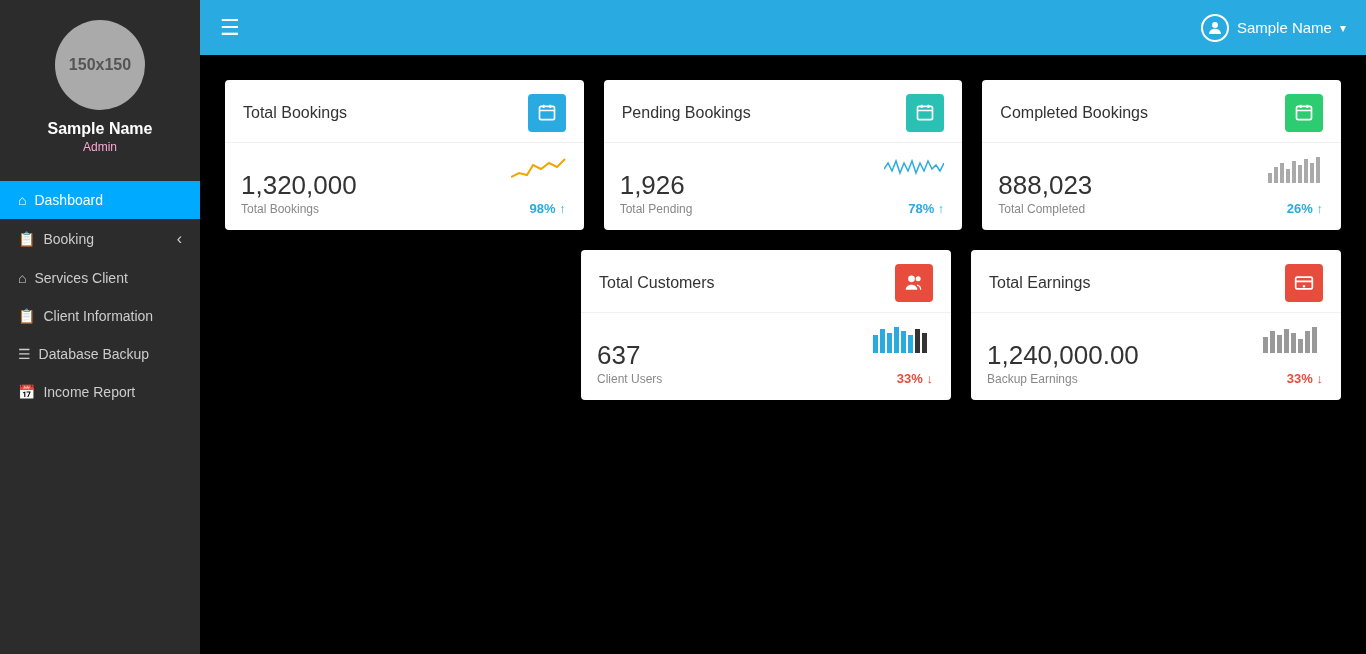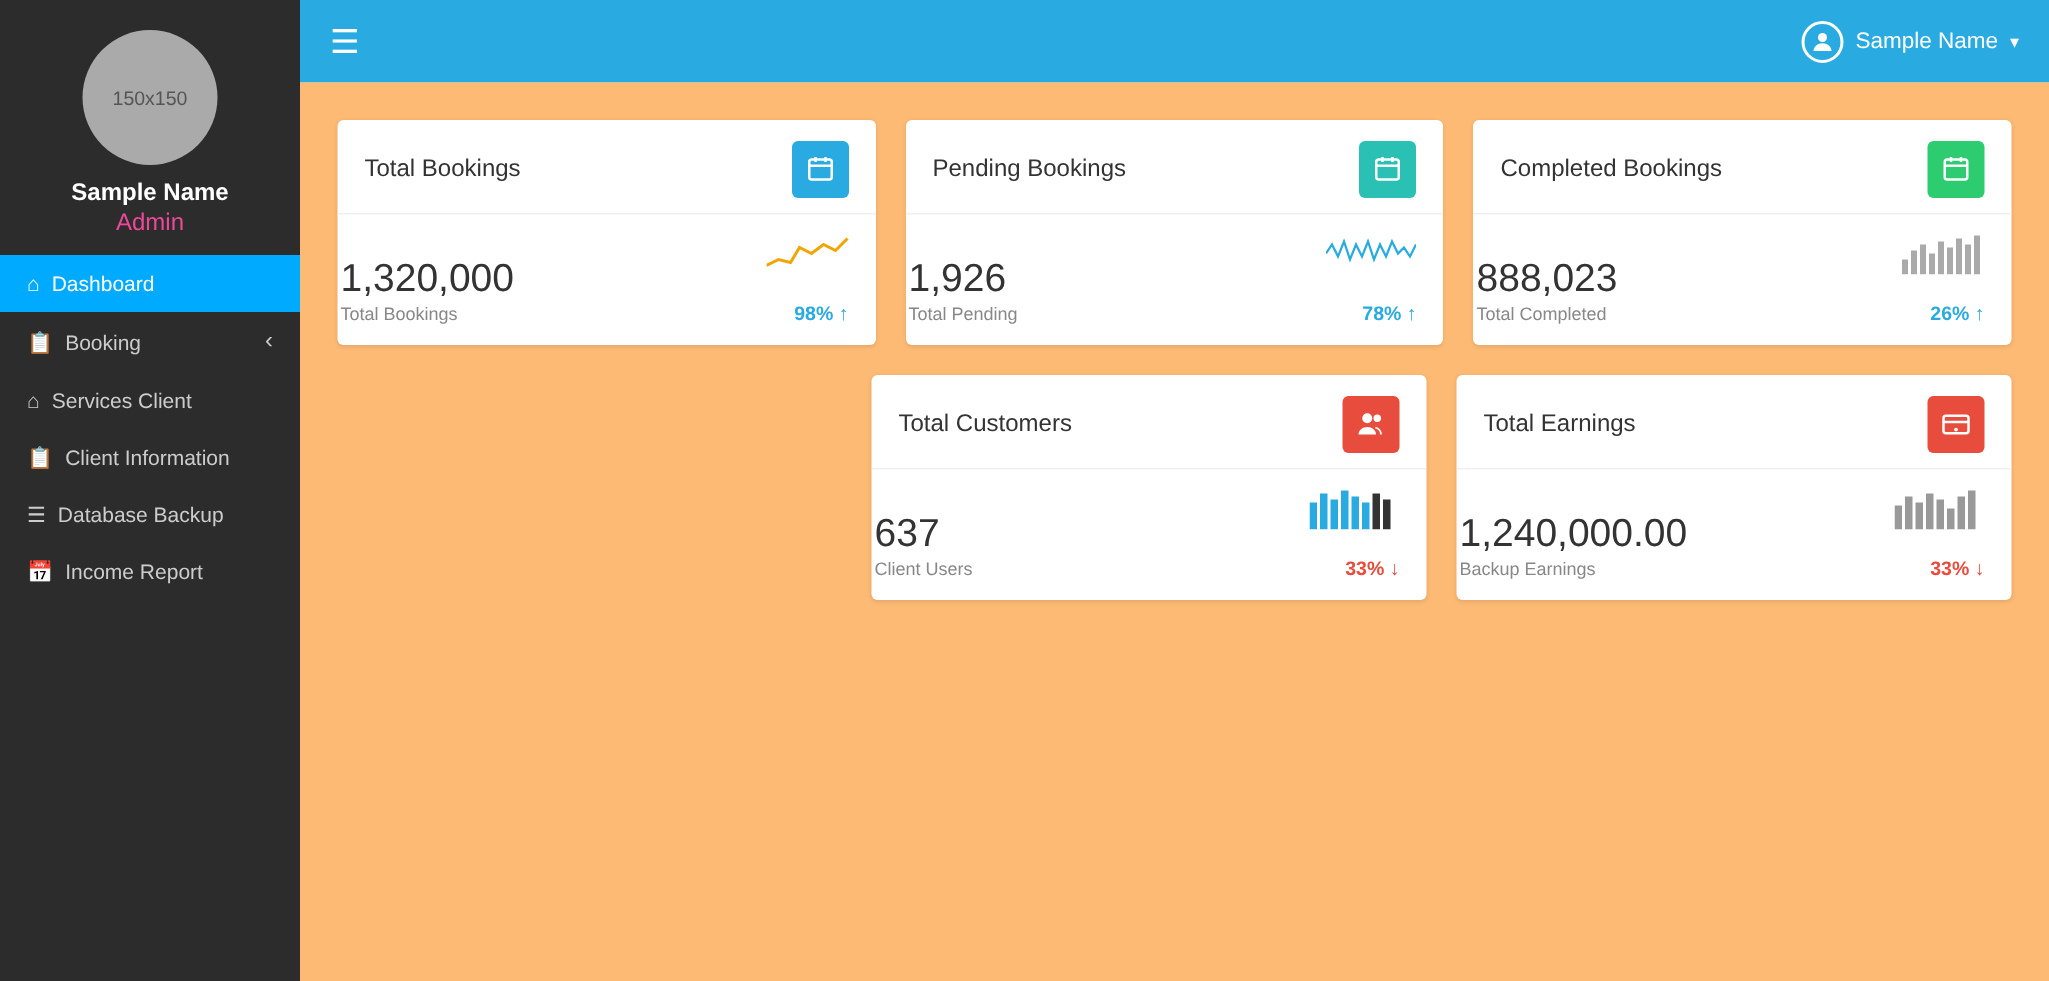--- a/index.html
+++ b/index.html
@@ -18,33 +18,34 @@
     }
     #sidebar .avatar {
       width: 90px;
       height: 90px;
       border-radius: 50%;
       background: #aaa;
       display: flex;
       align-items: center;
       justify-content: center;
       color: #555;
-      font-size: 13px;
+      font-size: 16px;
       margin-bottom: 10px;
+      font-weight: bold;
     }
     #sidebar .user-name {
       font-size: 16px;
       font-weight: bold;
       color: #fff;
       margin-bottom: 2px;
     }
     #sidebar .user-role {
-      font-size: 16px;
-      color: #ec4899;
-      margin-bottom: 12px;
+      font-size: 12px;
+      color: #f9a8d4;
+      margin-bottom: 27px;
     }
     #sidebar .nav-list {
       width: 100%;
       list-style: none;
     }
     #sidebar .nav-list li {
       width: 100%;
     }
     #sidebar .nav-list li a {
       display: flex;
@@ -103,21 +104,21 @@
       align-items: center;
       justify-content: center;
       font-size: 16px;
     }
 
     
     #content {
       flex: 1;
       padding: 25px;
       overflow-y: auto;
-      background: #fdba74;
+      background: #000000;
     }
 
     
     .stats-row {
       display: flex;
       gap: 20px;
       margin-bottom: 20px;
     }
     .stat-card {
       background: #fff;
@@ -147,21 +148,21 @@
       justify-content: center;
       color: #fff;
       font-size: 18px;
     }
     .icon-blue { background: #29abe2; }
     .icon-teal { background: #2bc0b4; }
     .icon-green { background: #2ecc71; }
     .icon-red { background: #e74c3c; }
 
     .stat-card-body {
-      padding: 12px 18px 14px 2px;
+      padding: 12px 18px 14px 16px;
       display: flex;
       align-items: flex-end;
       justify-content: space-between;
     }
     .stat-number {
       font-size: 26px;
       color: #333;
       font-weight: 400;
       line-height: 1;
       margin-bottom: 4px;

